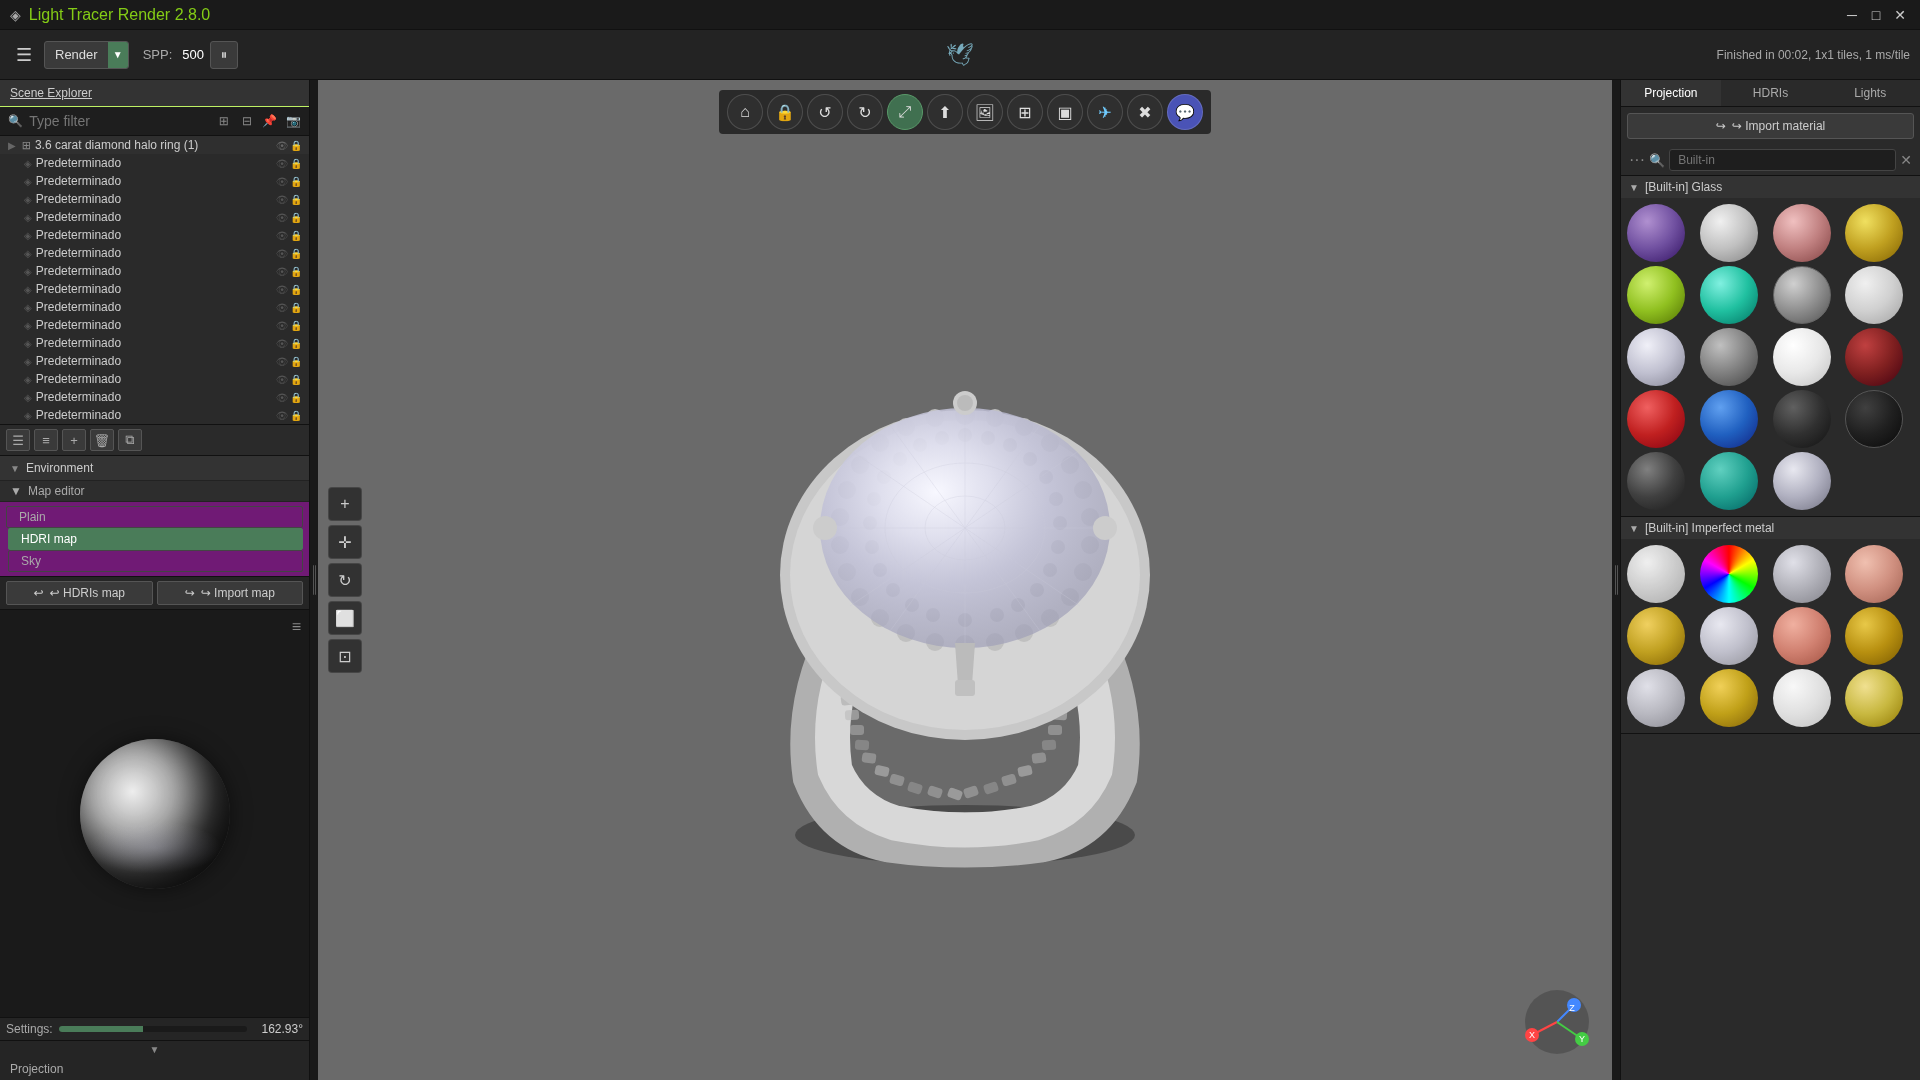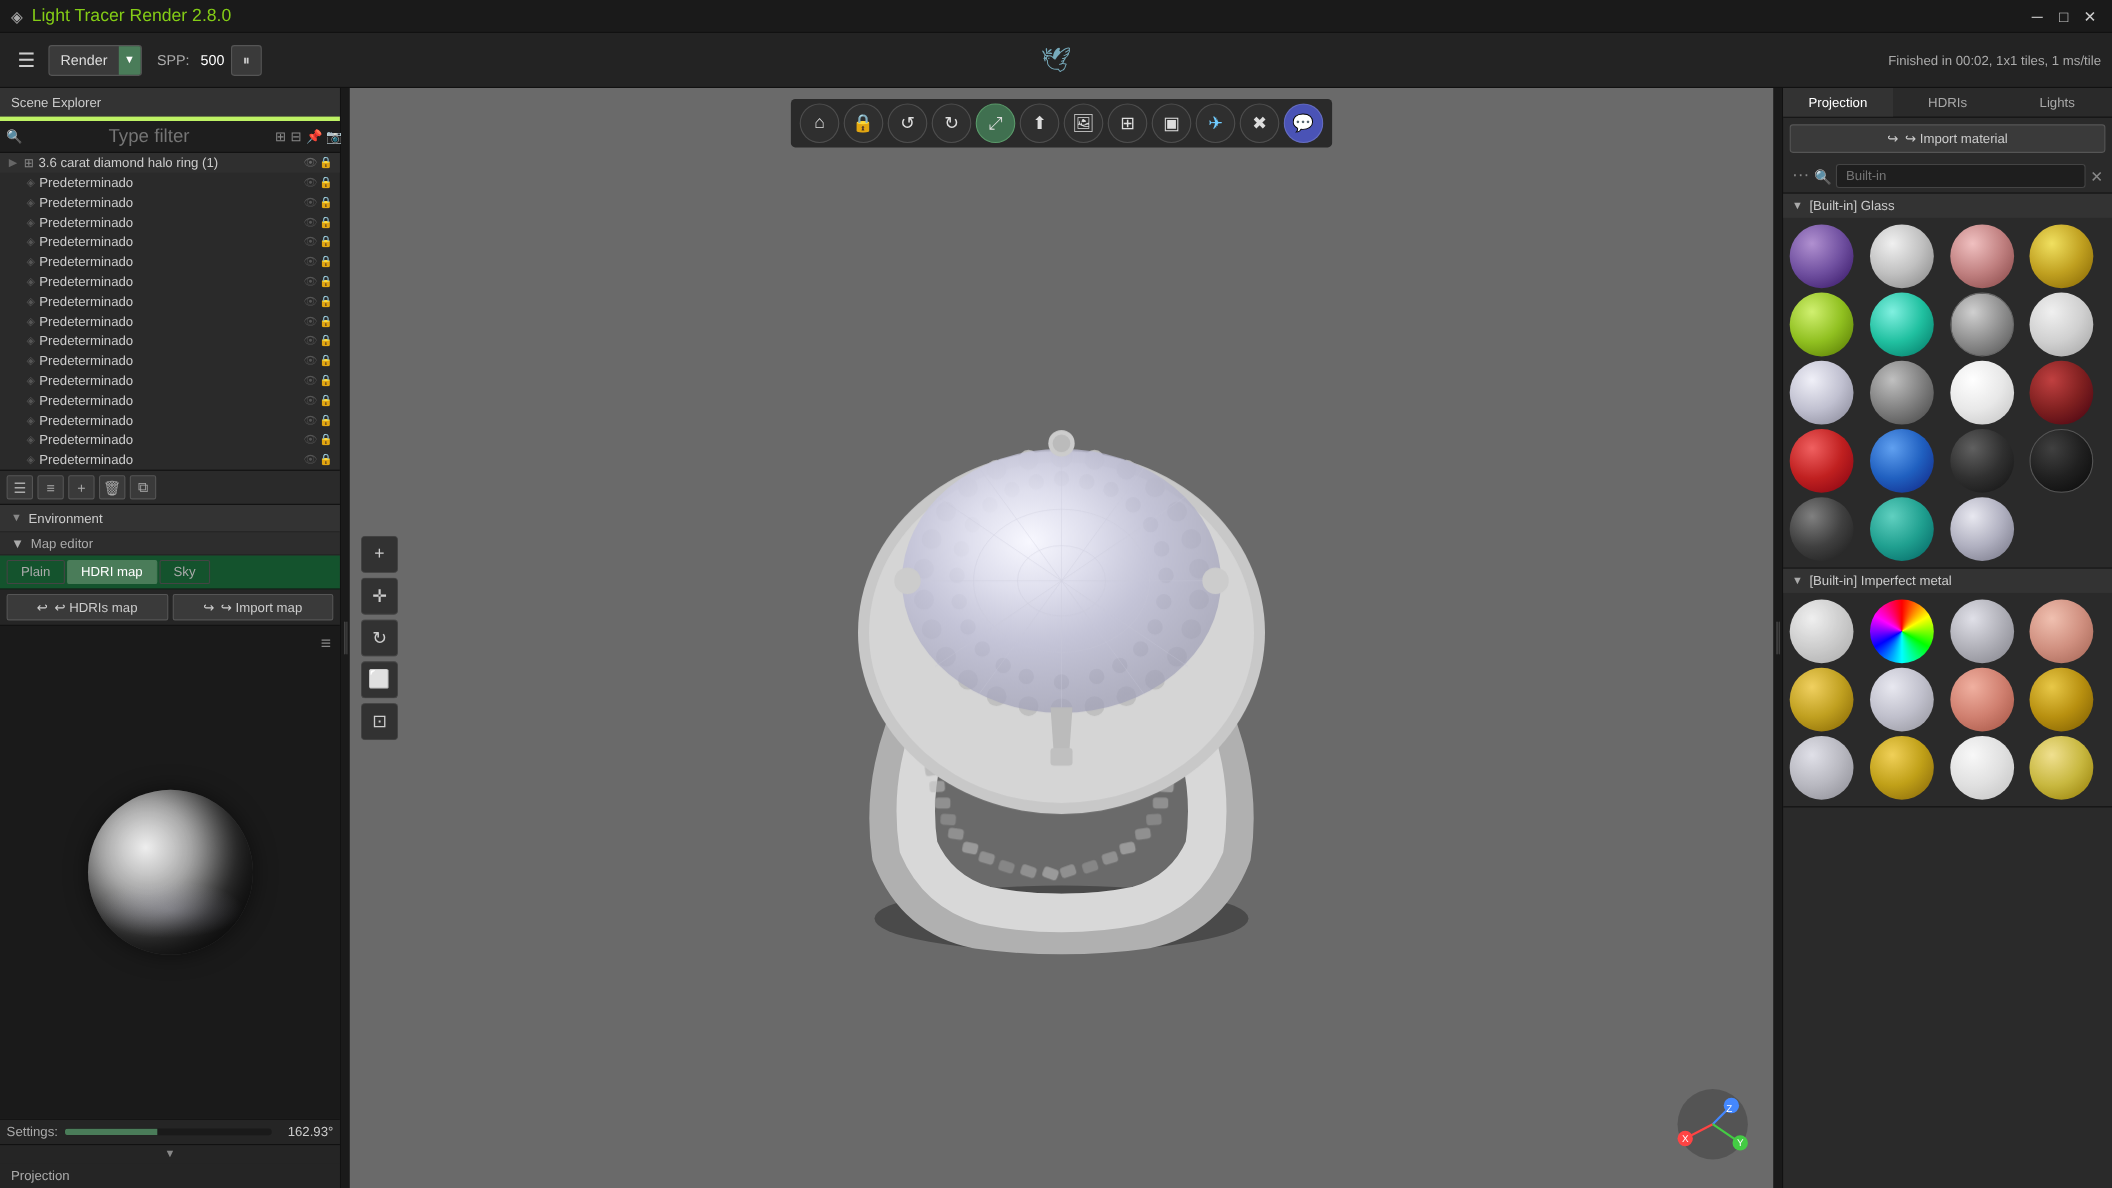--- a/index.html
+++ b/index.html
@@ -89,33 +89,34 @@
 
     
     #scene-explorer {
       flex: 0 0 auto;
     }
     .panel-header {
       background: #333;
       padding: 6px 10px;
       font-size: 12px;
       color: #ccc;
-      border-bottom: 4px solid #bef264;
+      border-bottom: 1px solid #bef264;
+      text-decoration: underline;
     }
     .search-bar {
       display: flex;
       align-items: center;
       background: #1e1e1e;
       padding: 4px 6px;
       gap: 4px;
       border-bottom: 1px solid #111;
     }
     .search-bar input {
       background: transparent; border: none; outline: none; color: #ffffff;
-      font-size: 17px; flex: 1; text-align: center;
+      font-size: 14px; flex: 1;
     }
     .search-bar .icon-btn {
       width: 20px; height: 20px; display: flex; align-items: center; justify-content: center;
       color: #888; font-size: 12px; cursor: pointer;
     }
     .tree-item {
       display: flex; align-items: center; padding: 2px 6px 2px 10px;
       font-size: 12px; color: #ccc; cursor: pointer; gap: 4px;
     }
     .tree-item .tree-check { color: #666; font-size: 10px; margin-right: 2px; }
@@ -149,21 +150,21 @@
       border-bottom: 1px solid #222;
     }
     .env-header .arrow { font-size: 10px; color: #888; }
     .section-header {
       display: flex; align-items: center; gap: 6px;
       background: #2d2d2d; padding: 3px 10px; font-size: 12px; color: #aaa;
       border-bottom: 1px solid #222;
     }
     .map-tabs {
       display: flex; gap: 0; padding: 4px 6px;
-      background: #14532d; border-bottom: 1px solid #111;
+      background: #701a75; border-bottom: 1px solid #111; flex-direction: column;
     }
     .map-tab {
       padding: 3px 12px; font-size: 12px; color: #aaa; cursor: pointer;
       border: 1px solid #444; border-radius: 2px;
     }
     .map-tab.active { background: #4a7c59; color: #fff; border-color: #4a7c59; }
     .map-tab:not(:first-child) { margin-left: 2px; }
     .map-buttons {
       display: flex; gap: 4px; padding: 4px 6px;
       background: #252525; border-bottom: 1px solid #111;

